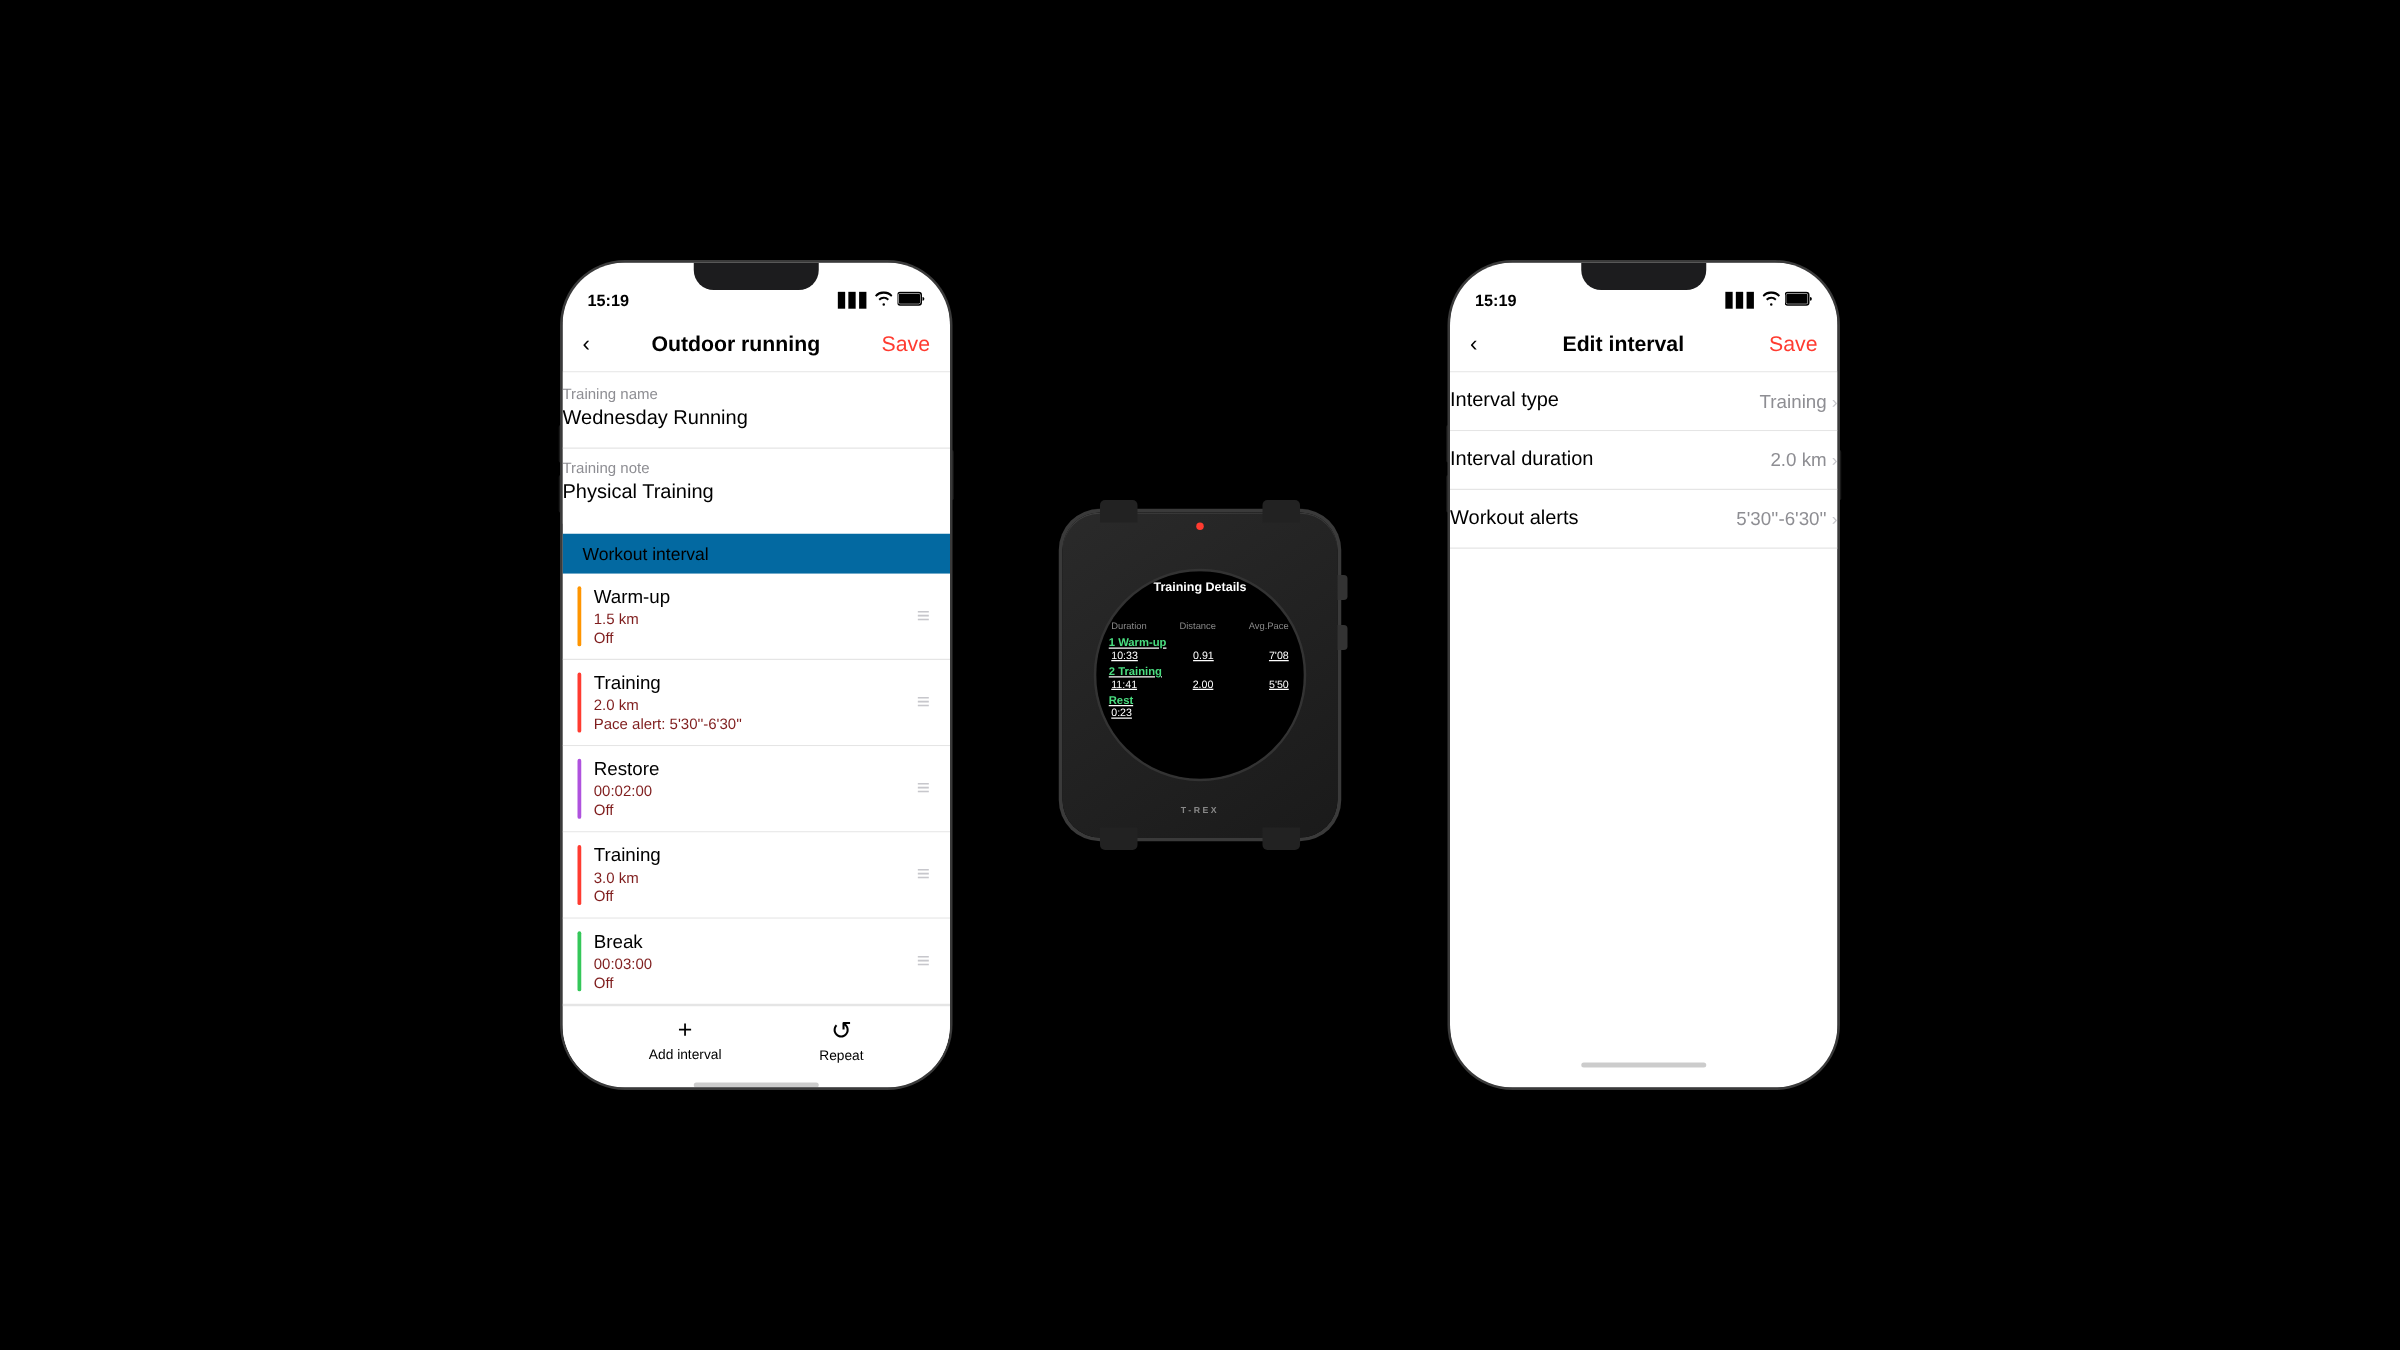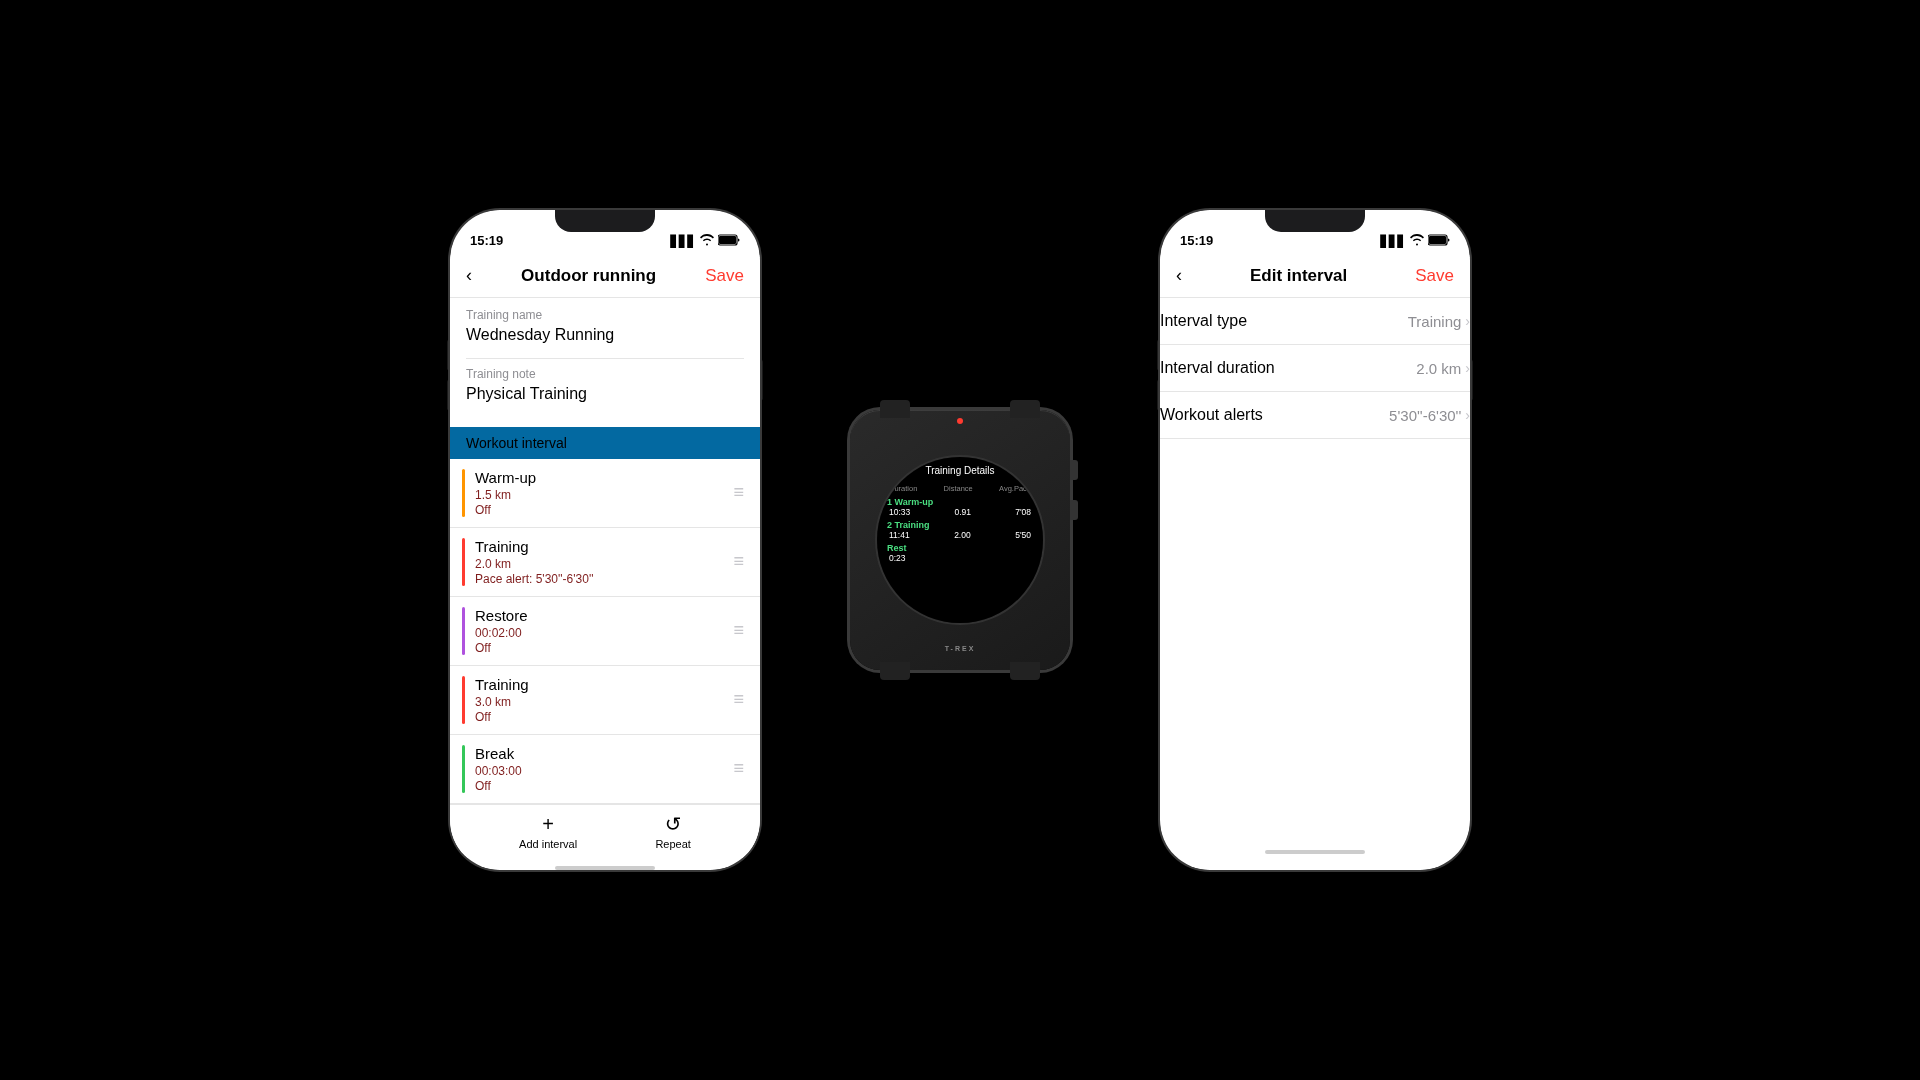--- a/index.html
+++ b/index.html
@@ -78,21 +78,21 @@
       padding: 0 16px;
       border-bottom: 1px solid #e5e5e5;
     }
     .nav-back { color: #000; font-size: 18px; }
     .nav-title { font-size: 17px; font-weight: 600; color: #000; }
     .nav-action { color: #ff3b30; font-size: 17px; }
 
     
     .form-section {
       background: #fff;
-      padding: 10px 16px 10px;
+      padding: 10px 0 10px;
       margin-bottom: 8px;
     }
     .form-label {
       font-size: 12px;
       color: #8e8e93;
       margin-bottom: 4px;
     }
     .form-value {
       font-size: 16px;
       color: #000;
@@ -229,33 +229,33 @@
       background: #000;
       color: #fff;
       display: flex;
       flex-direction: column;
       padding: 8px 10px;
       font-size: 9px;
     }
     .watch-title {
       text-align: center;
       font-size: 10px;
-      font-weight: 400;
+      font-weight: 700;
       color: #fff;
-      margin-bottom: 8px;
+      margin-bottom: 20px;
     }
     .watch-header-row {
       display: flex;
       justify-content: space-between;
       color: #888;
       font-size: 7.5px;
       margin-bottom: 4px;
       padding: 0 2px;
     }
-    .watch-entry { margin-bottom: 3px; }
+    .watch-entry { margin-bottom: 3px; text-decoration: underline; }
     .watch-entry-name { color: #4ade80; font-size: 9px; font-weight: 700; }
     .watch-entry-data {
       display: flex;
       justify-content: space-between;
       color: #fff;
       font-size: 8.5px;
       padding: 0 2px;
     }
     .watch-rest-name { color: #4ade80; font-size: 9px; font-weight: 700; }
 

